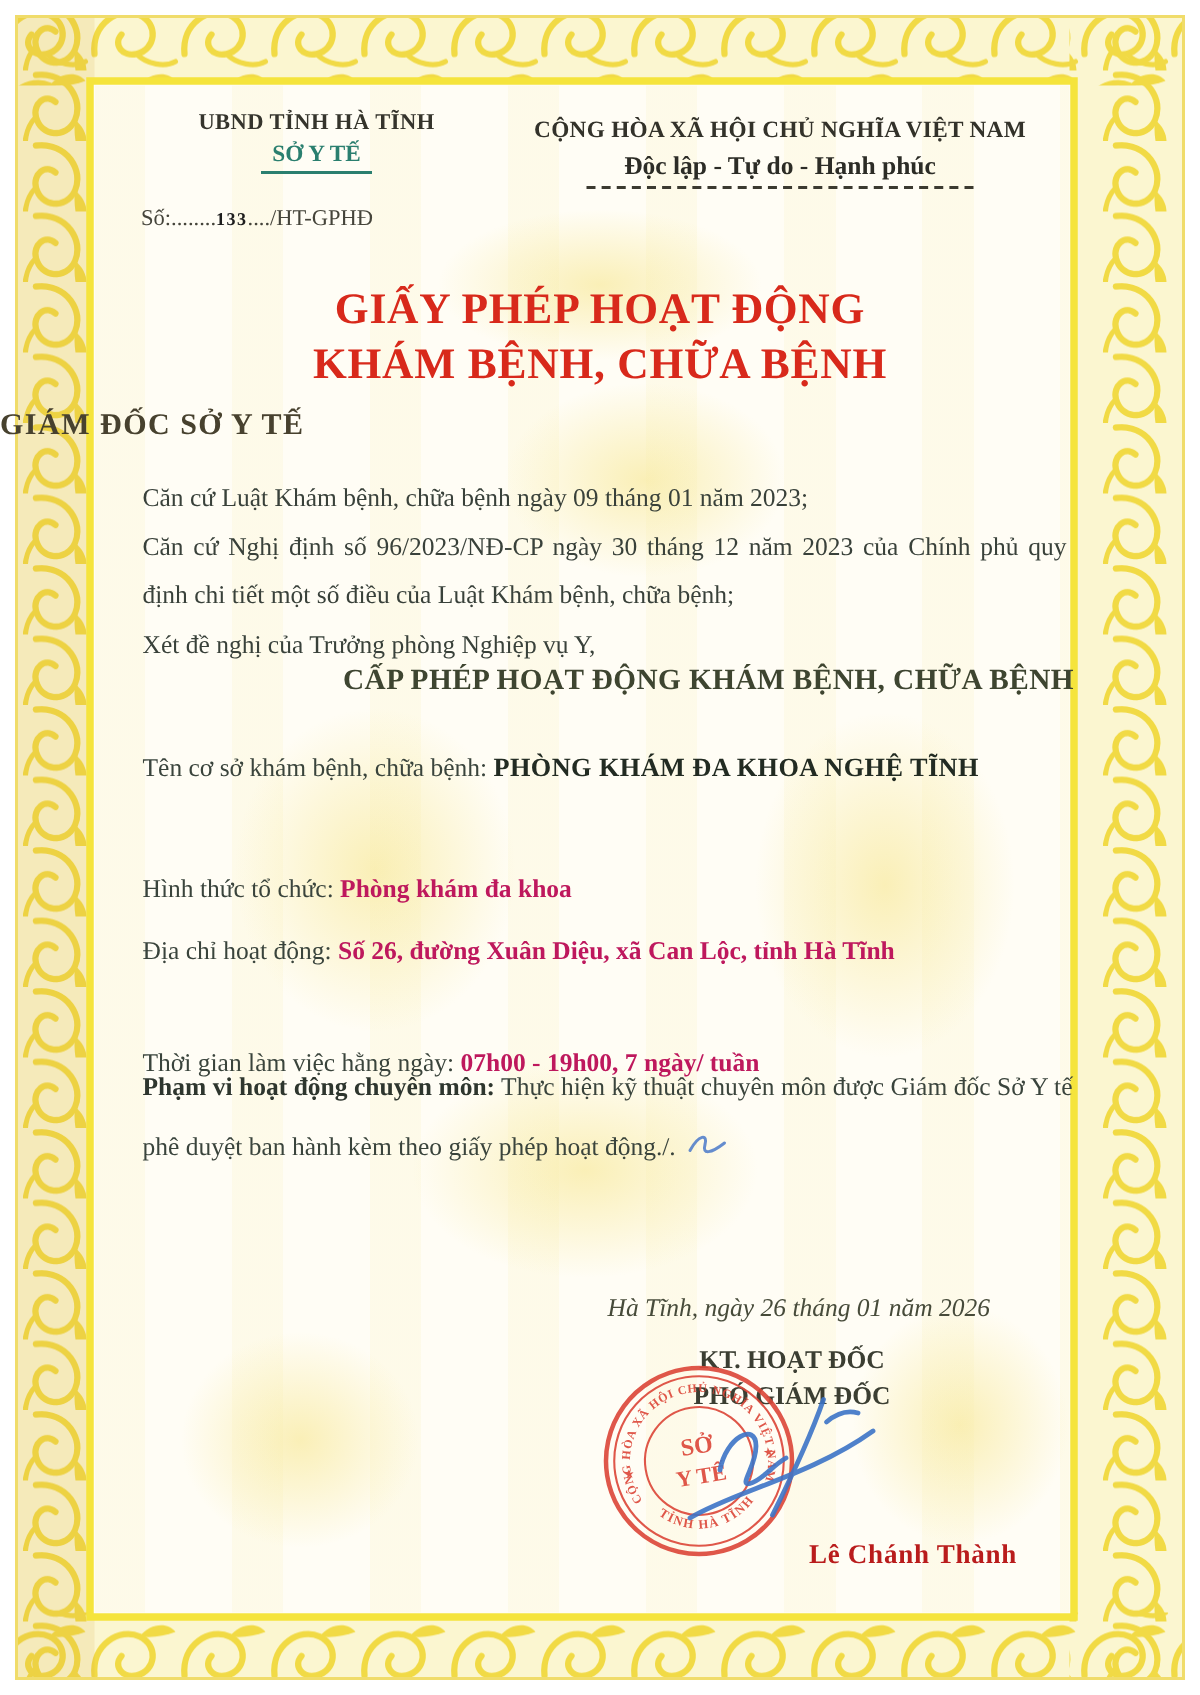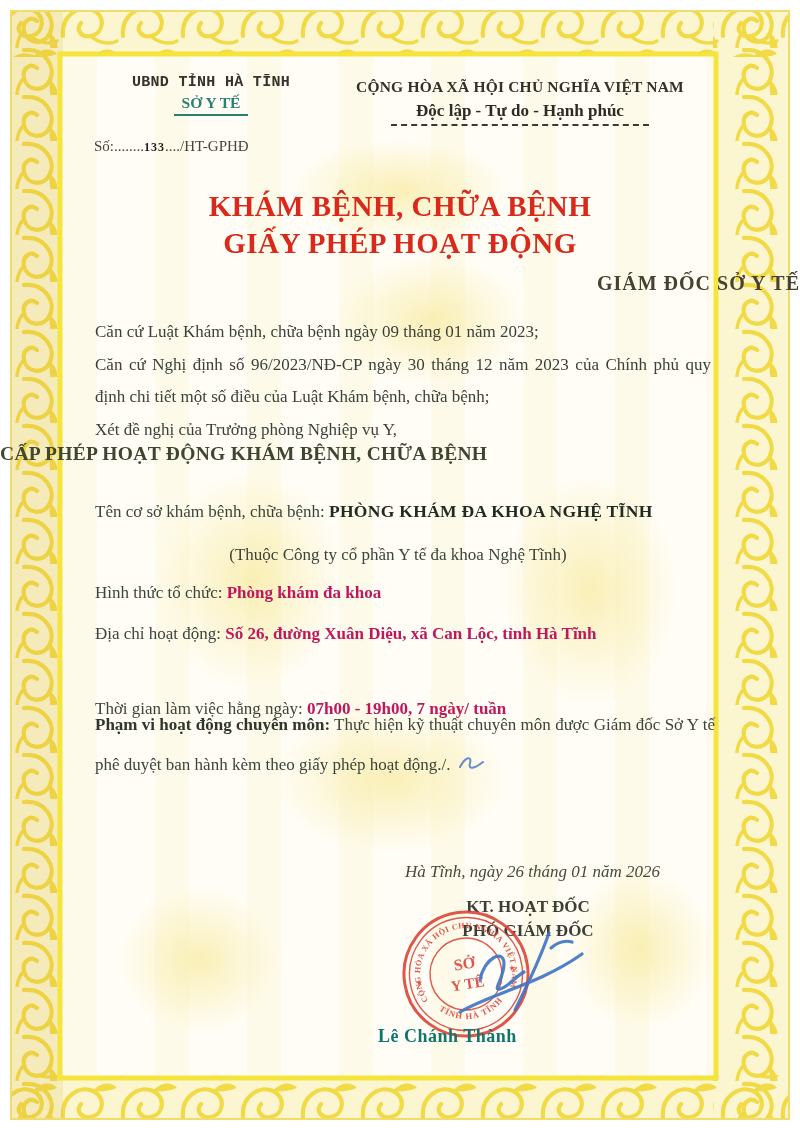--- a/index.html
+++ b/index.html
@@ -5,53 +5,53 @@
   html,body{margin:0;padding:0;background:#ffffff;}
   .page{position:relative;width:800px;height:1130px;background:#ffffff;overflow:hidden;
         font-family:"Liberation Serif","DejaVu Serif",serif;}
   .abs{position:absolute;}
   .z2{z-index:2;}
   .wm{position:absolute;border-radius:50%;z-index:1;pointer-events:none;
       background:radial-gradient(closest-side, rgba(246,228,132,0.55), rgba(246,228,132,0) 72%);}
   .stripes{position:absolute;left:63px;top:57px;width:650px;height:1018px;z-index:1;pointer-events:none;
       background:repeating-linear-gradient(90deg, rgba(246,234,160,0.14) 0 34px, rgba(255,255,255,0) 34px 92px);}
   .hdr-left{left:92px;top:74px;width:238px;text-align:center;color:#35342c;}
-  .hdr-left .l1{font-size:15px;font-weight:700;letter-spacing:0.3px;font-family:Liberation Mono, monospace;}
+  .hdr-left .l1{font-size:15px;font-weight:700;letter-spacing:0.3px;}
   .hdr-left .l2{font-size:15.5px;font-weight:700;color:#2a7f6f;display:inline-block;
                 border-bottom:2.5px solid #2a7f6f;padding:1px 8px 2px;margin-top:2px;}
   .doc-no{left:94px;top:138px;width:260px;font-size:15px;color:#45443a;text-align:left;}
   .doc-no .num{font-size:12px;font-weight:700;color:#1d1d1d;letter-spacing:1px;}
   .hdr-right{left:324px;top:78px;width:392px;text-align:center;color:#33322a;}
   .hdr-right .l1{font-size:15.5px;font-weight:700;letter-spacing:0.2px;}
   .hdr-right .l2{font-size:17px;font-weight:700;color:#2c2c26;margin-top:5px;}
   .hdr-right .dash{width:258px;margin:3px auto 0;border-bottom:2.5px dashed #3b3a30;}
   .main-title{left:0;top:188px;width:800px;text-align:center;color:#d8291b;font-weight:700;
               font-size:29px;line-height:37px;letter-spacing:0.5px;}
-  .authority{left:0;top:272px;width:800px;text-align:right;color:#47412e;font-weight:700;
+  .authority{left:0;top:272px;width:800px;text-align:left;color:#47412e;font-weight:700;
              font-size:20px;letter-spacing:1px;}
   .preamble{left:95px;top:316px;width:616px;font-size:17px;line-height:32.7px;color:#39413a;text-align:justify;}
   .preamble p{margin:0;}
-  .decision{left:0;top:443px;width:716px;text-align:left;font-size:19.5px;font-weight:700;
+  .decision{left:0;top:443px;width:716px;text-align:right;font-size:19.5px;font-weight:700;
             color:#3e4530;letter-spacing:0.3px;}
   .detail{left:95px;width:620px;font-size:17px;color:#3a443c;}
   .detail .val-b{font-weight:700;color:#be185d;}
   .facility{top:501px;font-family:Liberation Serif, serif;}
   .facility .name{font-weight:700;font-size:17.5px;color:#222b22;letter-spacing:0.3px;}
   .parent{top:545px;width:606px;text-align:center;}
   .org{top:583px;}
   .addr{top:624px;}
   .hours{top:699px;}
   .scope{top:705px;line-height:40px;text-align:justify;}
   .scope .lbl{font-weight:700;color:#2e362e;}
   .dateline{left:360px;top:862px;width:345px;text-align:center;font-style:italic;
             font-size:17px;color:#474b3a;}
   .sig-titles{left:378px;top:895px;width:300px;text-align:center;font-weight:700;
               font-size:17px;line-height:24px;color:#3b3e32;}
-  .signer{left:378px;top:1026px;width:300px;text-align:left;font-weight:700;
-          font-size:18px;color:#0f766e;letter-spacing:0.5px;}
+  .signer{left:378px;top:1026px;width:300px;text-align:right;font-weight:700;
+          font-size:18px;color:#b91c1c;letter-spacing:0.5px;}
   .stamp-box{left:400px;top:908px;width:132px;height:132px;transform:rotate(-9deg);opacity:0.9;z-index:2;}
   .sig-box{left:452px;top:926px;width:138px;height:96px;z-index:3;}
   .mark{vertical-align:-2px;margin-left:6px;}
 </style>
 </head>
 <body>
 
 <div class="page">
 
   <svg class="abs" width="800" height="1130" viewBox="0 0 800 1130" style="left:0;top:0;z-index:0;">
@@ -94,38 +94,37 @@
     <span>Số:</span><span>........</span><span class="num">133</span><span>....</span><span>/HT-GPHĐ</span>
   </div>
 
   <div class="abs z2 hdr-right">
     <div class="l1">CỘNG HÒA XÃ HỘI CHỦ NGHĨA VIỆT NAM</div>
     <div class="l2">Độc lập - Tự do - Hạnh phúc</div>
     <div class="dash"></div>
   </div>
 
   <div class="abs z2 main-title">
+    <div>GIẤY PHÉP HOẠT ĐỘNG</div>
     <div>KHÁM BỆNH, CHỮA BỆNH</div>
-    <div>GIẤY PHÉP HOẠT ĐỘNG</div>
   </div>
   <div class="abs z2 authority">GIÁM ĐỐC SỞ Y TẾ</div>
 
   <div class="abs z2 preamble">
     <p>Căn cứ Luật Khám bệnh, chữa bệnh ngày 09 tháng 01 năm 2023;</p>
     <p>Căn cứ Nghị định số 96/2023/NĐ-CP ngày 30 tháng 12 năm 2023 của Chính phủ quy định chi tiết một số điều của Luật Khám bệnh, chữa bệnh;</p>
     <p>Xét đề nghị của Trưởng phòng Nghiệp vụ Y,</p>
   </div>
 
   <div class="abs z2 decision">CẤP PHÉP HOẠT ĐỘNG KHÁM BỆNH, CHỮA BỆNH</div>
 
   <div class="abs z2 detail facility">
     <span>Tên cơ sở khám bệnh, chữa bệnh:</span>
     <span class="name">PHÒNG KHÁM ĐA KHOA NGHỆ TĨNH</span>
   </div>
-  <div class="abs z2 detail parent">(Thuộc Công ty cổ phần Y tế đa khoa Nghệ Tĩnh)</div>
   <div class="abs z2 detail org">
     <span>Hình thức tổ chức:</span>
     <span class="val-b">Phòng khám đa khoa</span>
   </div>
   <div class="abs z2 detail addr">
     <span>Địa chỉ hoạt động:</span>
     <span class="val-b">Số 26, đường Xuân Diệu, xã Can Lộc, tỉnh Hà Tĩnh</span>
   </div>
   <div class="abs z2 detail hours">
     <span>Thời gian làm việc hằng ngày:</span>

